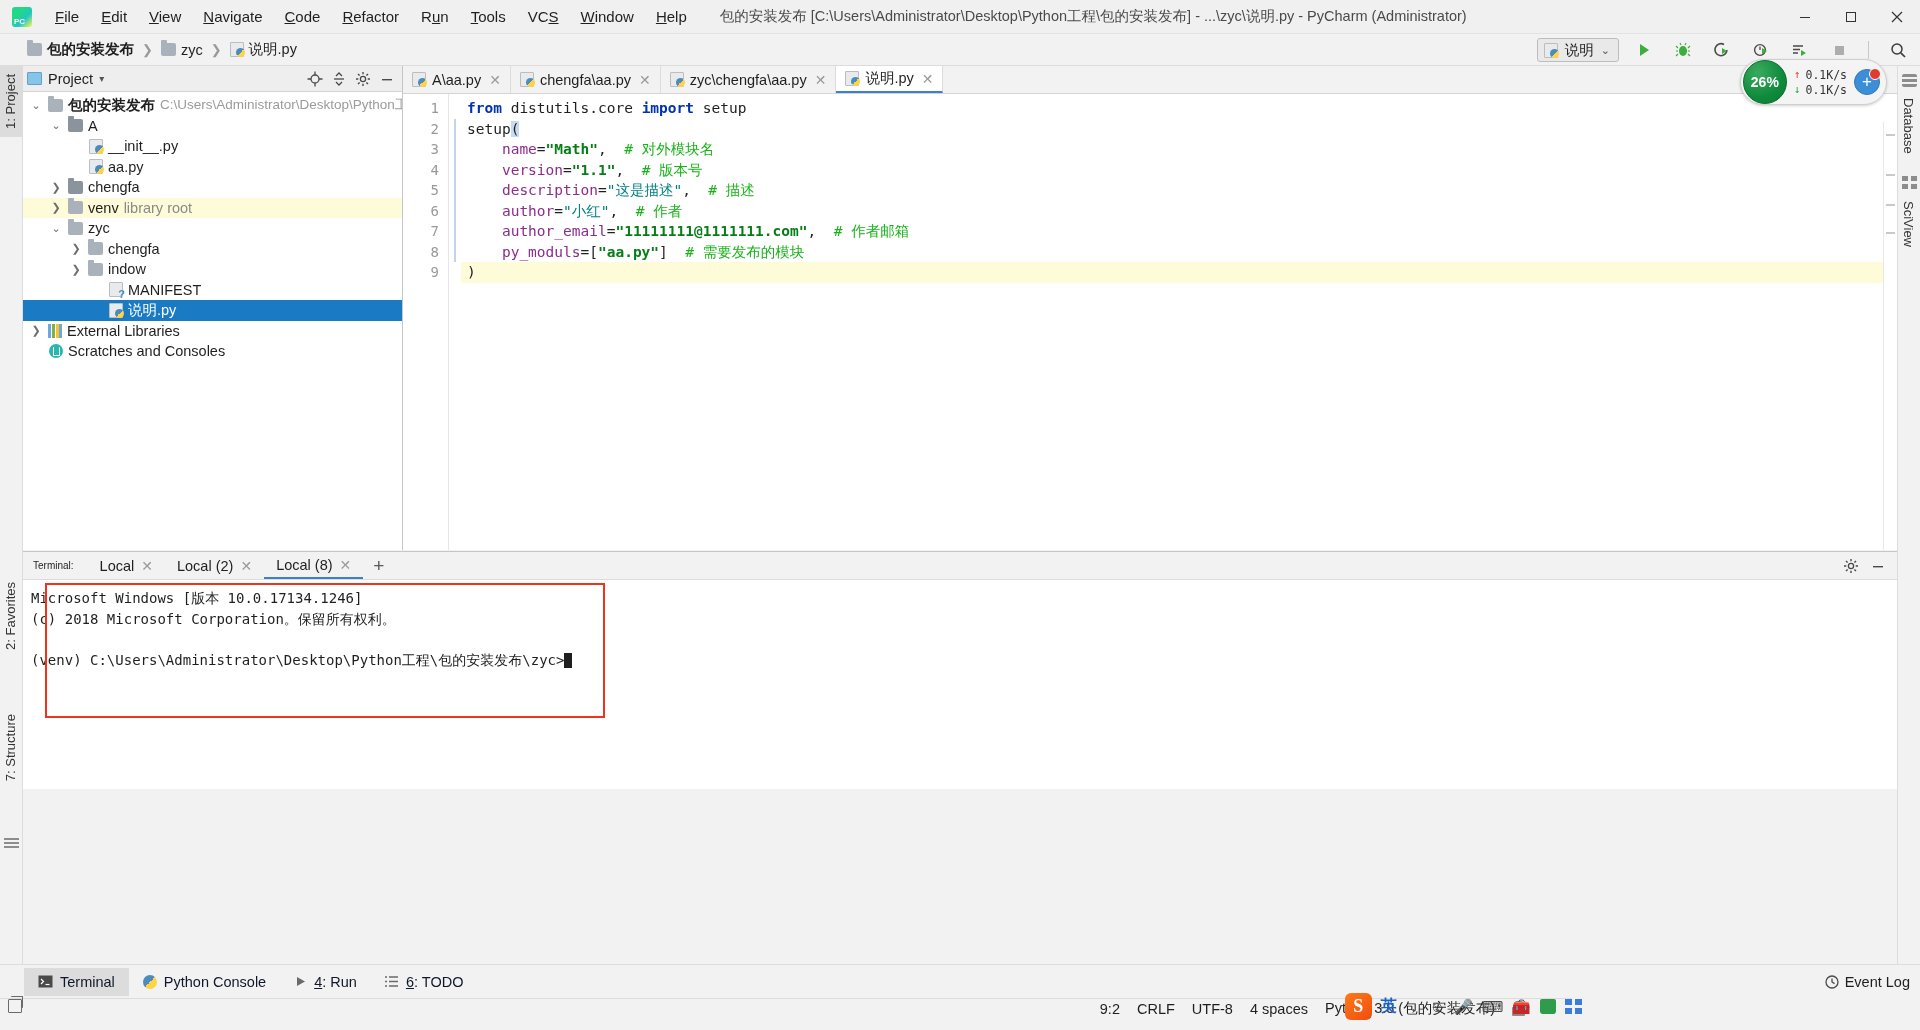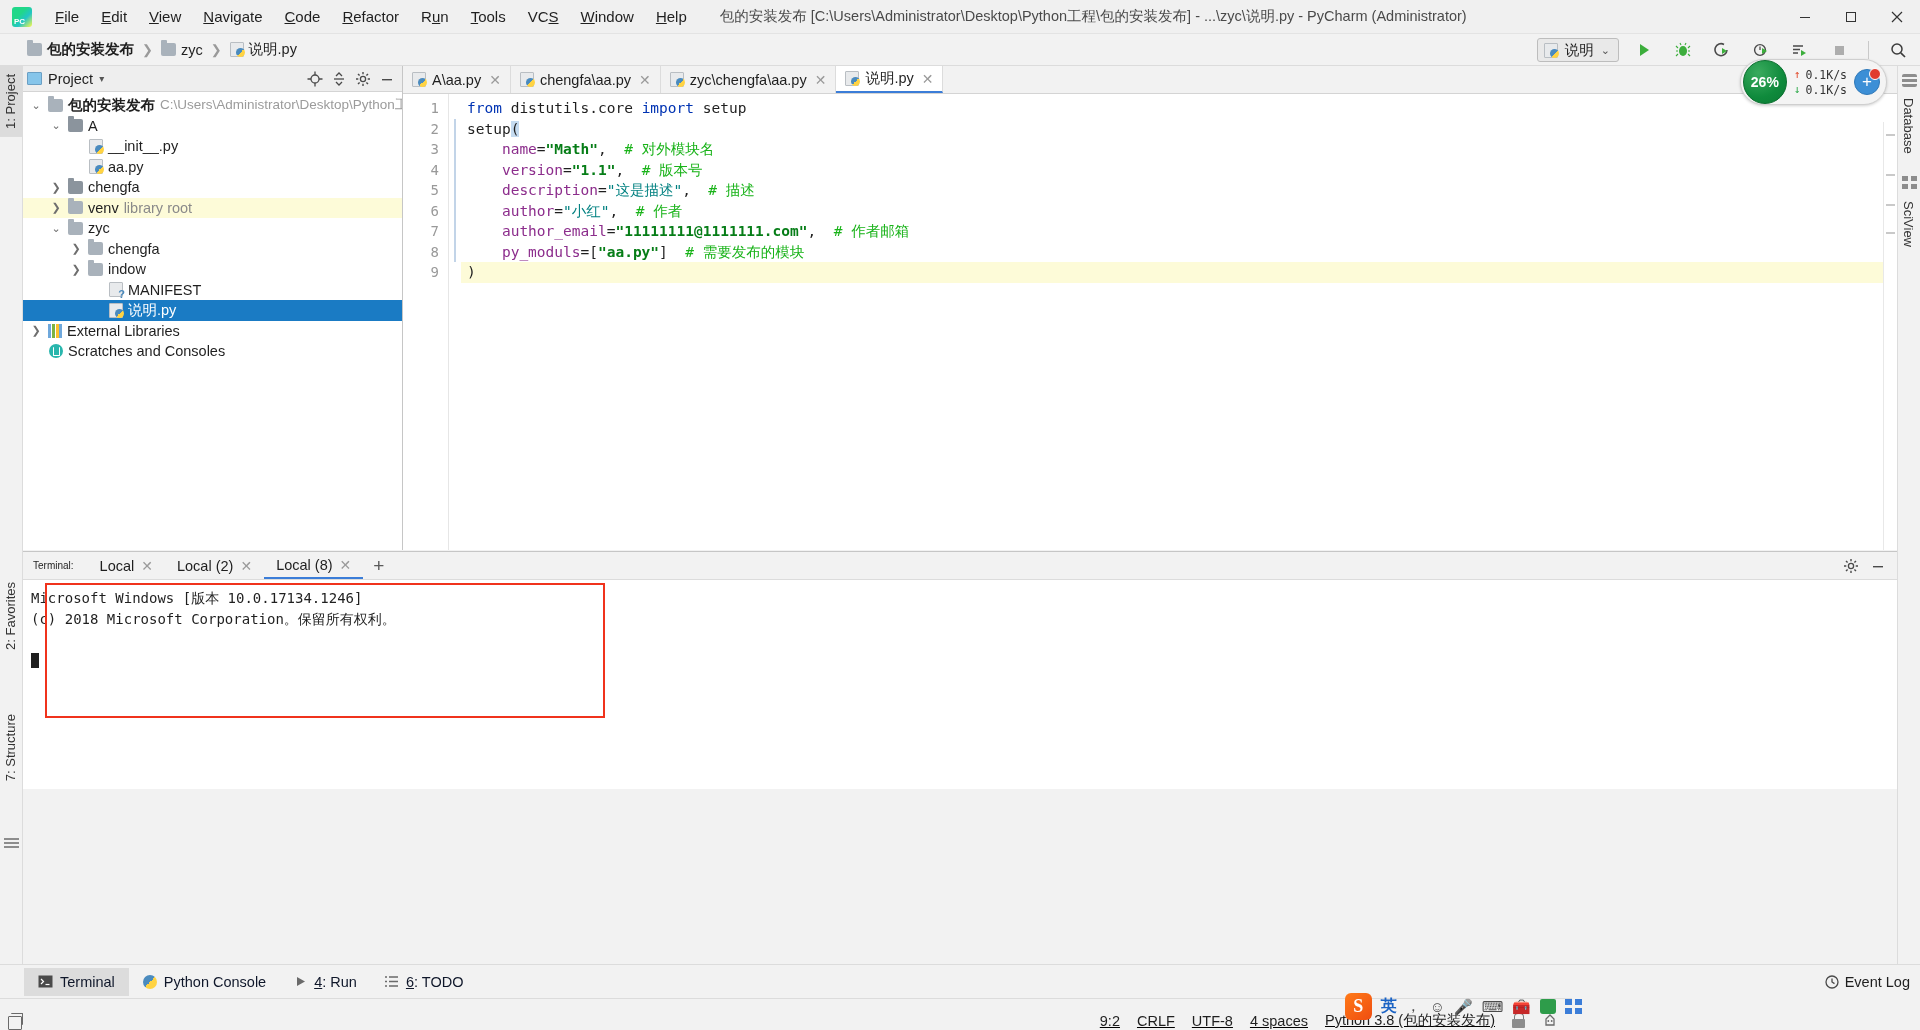--- a/index.html
+++ b/index.html
@@ -191,21 +191,21 @@
   .fold-col { width: 12px; background: #fff; flex: 0 0 auto; position: relative; padding-top: 4px; }
   .fold-bar {
     position: absolute; left: 5px; top: 25px; width: 2px; height: 143px; background: #c2d4e8;
   }
   .code {
     flex: 1 1 auto; padding-top: 4px; font-family: "DejaVu Sans Mono", monospace;
     font-size: 14.5px; position: relative; overflow: hidden;
   }
   .cl { height: 20.5px; line-height: 20.5px; white-space: pre; padding-left: 6px; }
   .cl.cur { background: #fdfbd8; }
-  .kw { color: #0033b3; font-weight: normal; margin-top: 39px; }
+  .kw { color: #0033b3; font-weight: bold; margin-top: 39px; }
   .ident { color: #1f1f1f; }
   .kwarg { color: #8c2d8c; }
   .str { color: #067d17; font-weight: bold; }
   .strq { color: #008080; }
   .cmt { color: #19b319; text-align: center; }
   .op { color: #1f1f1f; }
   .brk { color: #1f1f1f; }
   .caret-hl { background: #c5dbf0; }
   .right-rule {
     position: absolute; right: 0; top: 28px; bottom: 0; width: 14px;
@@ -289,21 +289,21 @@
   }
   .bb-item.active { background: #dcdcdc; }
   .bb-item .uk { text-decoration: underline; }
   .bb-right { margin-left: auto; display: flex; align-items: center; gap: 6px; padding-right: 10px; }
   .evlog { display: flex; align-items: center; gap: 6px; font-size: 14.5px; color: #1f1f1f; }
 
   
   .status-bar {
     position: absolute; left: 0; top: 998px; width: 1572px; height: 32px;
     background: #f2f2f2; border-top: 1px solid #dcdcdc;
-    display: flex; align-items: flex-end; text-decoration: underline;
+    display: flex; align-items: flex-start;
   }
   .sb-left { padding-left: 8px; display: flex; align-items: center; }
   .sb-right {
     margin-left: auto; display: flex; align-items: center; gap: 17px;
     padding-right: 14px; font-size: 14.5px; color: #1f1f1f;
   }
   .sb-doc {
     width: 14px; height: 14px; border: 1.5px solid #6a6a6a; border-radius: 1px;
     position: relative;
   }
@@ -674,21 +674,21 @@
           <svg width="16" height="16" viewBox="0 0 16 16">
               <rect x="3" y="8" width="10" height="1.4" fill="#4a4a4a"></rect>
             </svg>
         </div>
       </div>
     </div>
     <div class="term-body">
       <div class="term-line">Microsoft Windows [版本 10.0.17134.1246]</div>
       <div class="term-line">(c) 2018 Microsoft Corporation。保留所有权利。</div>
       <div class="term-line"></div>
-      <div class="term-line"><span class="cursor-blk"></span></div>
+      <div class="term-line"><span>(venv) C:\Users\Administrator\Desktop\Python工程\包的安装发布\zyc&gt;</span><span class="cursor-blk"></span></div>
     </div>
     <div class="term-box"></div>
   </div>
 
   <div class="bottom-bar">
     <div style="width:24px"></div>
     <div class="bb-item active">
       <svg width="15" height="13" viewBox="0 0 15 13">
           <rect x="0.5" y="0.5" width="14" height="12" fill="#4a4a4a"></rect>
           <path d="M3 4 L5.5 6.5 L3 9" stroke="#fff" stroke-width="1.2" fill="none"></path>

